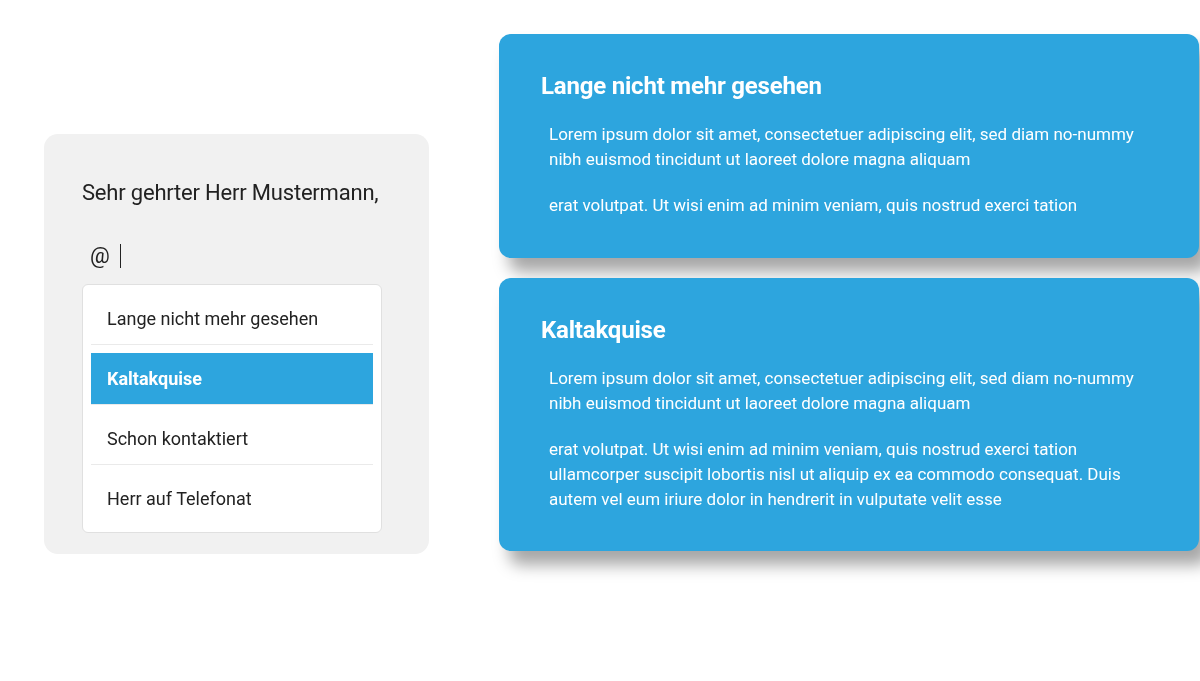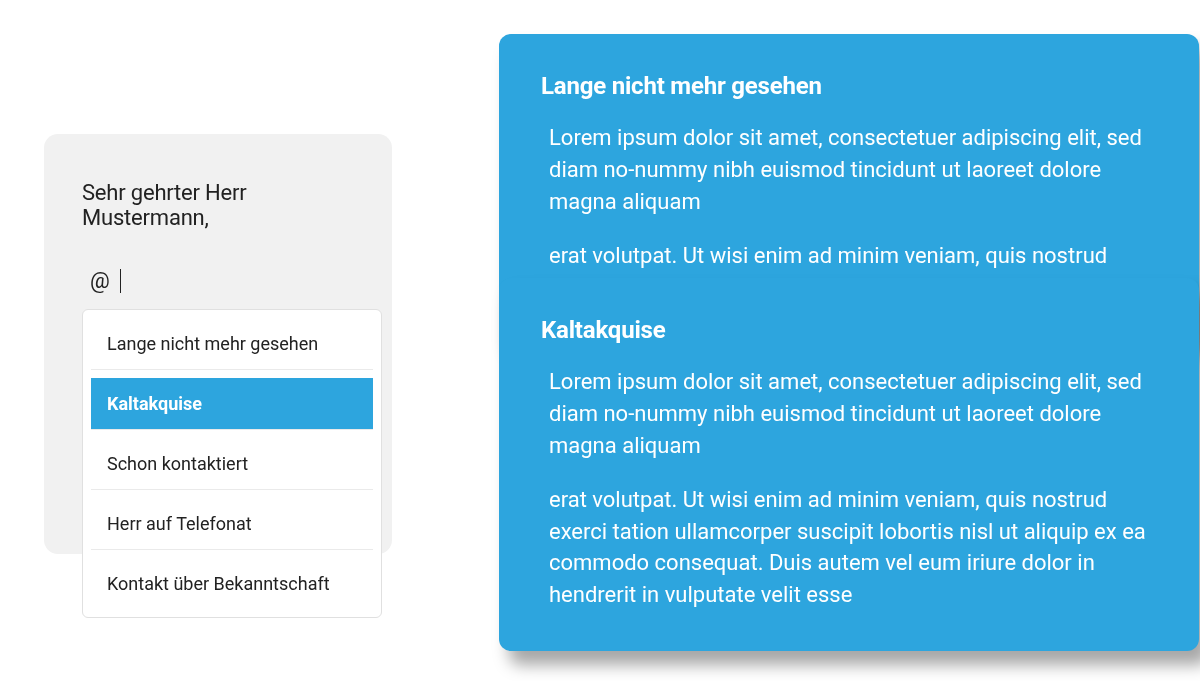--- a/index.html
+++ b/index.html
@@ -11,21 +11,21 @@
       font-family: -apple-system, BlinkMacSystemFont, 'Segoe UI', Roboto, Helvetica, Arial, sans-serif;
       width: 1200px;
       height: 681px;
       position: relative;
       background: #fff;
     }
     .editor-panel {
       position: absolute;
       left: 20px;
       top: 110px;
-      width: 348px;
+      width: 385px;
       height: 420px;
       background: #f1f1f1;
       border-radius: 14px;
       padding: 38px 30px 30px 30px;
     }
     .salutation {
       font-size: 22px;
       color: #222;
       letter-spacing: -0.2px;
     }
@@ -84,21 +84,21 @@
       top: 254px;
       width: 700px;
     }
     .card-title {
       font-size: 24px;
       font-weight: 700;
       margin-bottom: 22px;
       letter-spacing: -0.2px;
     }
     .card-body p {
-      font-size: 22px;
+      font-size: 17px;
       line-height: 1.45;
       margin-bottom: 22px;
     }
     .card-body p:last-child {
       margin-bottom: 0;
     }
   </style>
 </head>
 <body>
 
@@ -106,21 +106,20 @@
   <div class="salutation">Sehr gehrter Herr Mustermann,</div>
   <div class="mention-line">
     <span>@</span>
     <span class="cursor"></span>
   </div>
   <div class="dropdown">
     <div class="dropdown-item">Lange nicht mehr gesehen</div>
     <div class="dropdown-item selected">Kaltakquise</div>
     <div class="dropdown-item">Schon kontaktiert</div>
     <div class="dropdown-item">Herr auf Telefonat</div>
-    <div class="dropdown-item">Kontakt über Bekanntschaft</div>
   </div>
 </div>
 
 <div class="card card-1">
   <div class="card-title">Lange nicht mehr gesehen</div>
   <div class="card-body">
     <p>Lorem ipsum dolor sit amet, consectetuer adipiscing elit, sed diam no-nummy nibh euismod tincidunt ut laoreet dolore magna aliquam</p>
     <p>erat volutpat. Ut wisi enim ad minim veniam, quis nostrud exerci tation</p>
   </div>
 </div>

